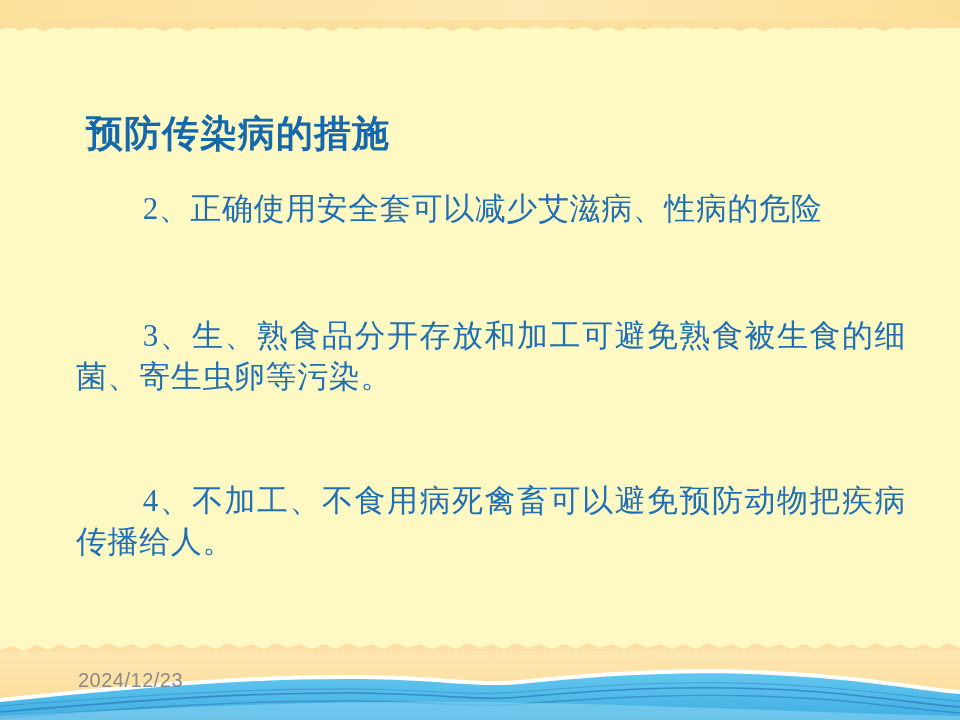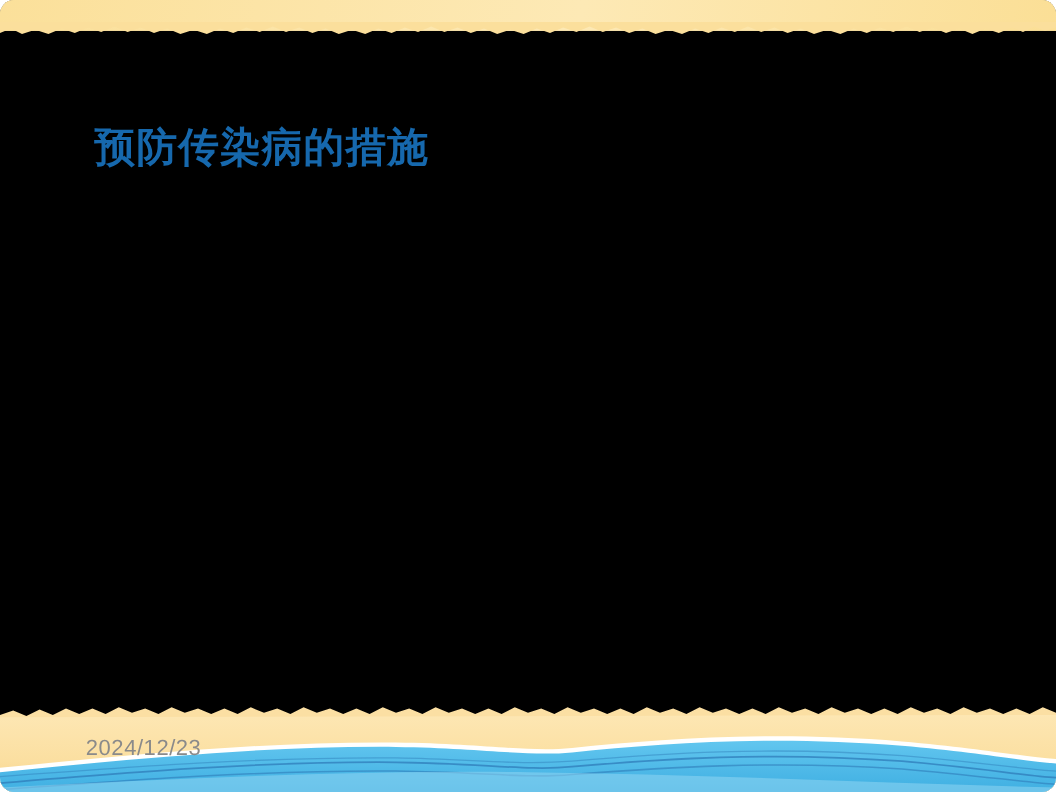--- a/index.html
+++ b/index.html
@@ -6,24 +6,23 @@
   html, body {
     margin: 0;
     padding: 0;
     background: #ffffff;
   }
 
   #slide {
     position: relative;
     width: 960px;
     height: 720px;
-    background: #000000;
+    background: #fef9c3;
     overflow: hidden;
     font-family: "Liberation Serif", "DejaVu Serif", serif;
-    border-radius: 13px;
   }
 
   
   .top-band {
     position: absolute;
     left: 0;
     top: 0;
     width: 960px;
     height: 28px;
     background: #fce3a0;
@@ -119,22 +118,25 @@
       L524,9 L512,5 L500,10 L488,6 L476,11 L464,7 L452,11 L440,6 L428,10
       L416,5 L404,9 L392,4 L380,9 L368,5 L356,10 L344,6 L332,11 L320,7
       L308,11 L296,6 L284,10 L272,5 L260,9 L248,4 L236,9 L224,5 L212,10
       L200,6 L188,11 L176,7 L164,11 L152,6 L140,10 L128,5 L116,9 L104,4
       L92,9 L80,5 L68,10 L56,6 L44,11 L32,7 L20,11 L10,6 L0,10 Z"></path>
   </svg>
 
   <div class="title">预防传染病的措施</div>
 
   <div class="body-block">
+    <p class="para">2、正确使用安全套可以减少艾滋病、性病的危险</p>
     <div class="gap-1"></div>
+    <p class="para">3、生、熟食品分开存放和加工可避免熟食被生食的细菌、寄生虫卵等污染。</p>
     <div class="gap-2"></div>
+    <p class="para">4、不加工、不食用病死禽畜可以避免预防动物把疾病传播给人。</p>
   </div>
 
   <svg class="footer-deco" viewBox="0 0 960 92" preserveAspectRatio="none">
 
     <path fill="#fbdfa3" d="M0,22
       L12,18 L24,23 L36,17 L48,22 L60,16 L72,21 L84,16 L96,21 L108,15
       L120,20 L132,16 L144,21 L156,15 L168,20 L180,16 L192,21 L204,16
       L216,21 L228,15 L240,20 L252,16 L264,21 L276,15 L288,20 L300,16
       L312,21 L324,16 L336,21 L348,15 L360,20 L372,16 L384,21 L396,15
       L408,20 L420,16 L432,21 L444,16 L456,21 L468,15 L480,20 L492,16

